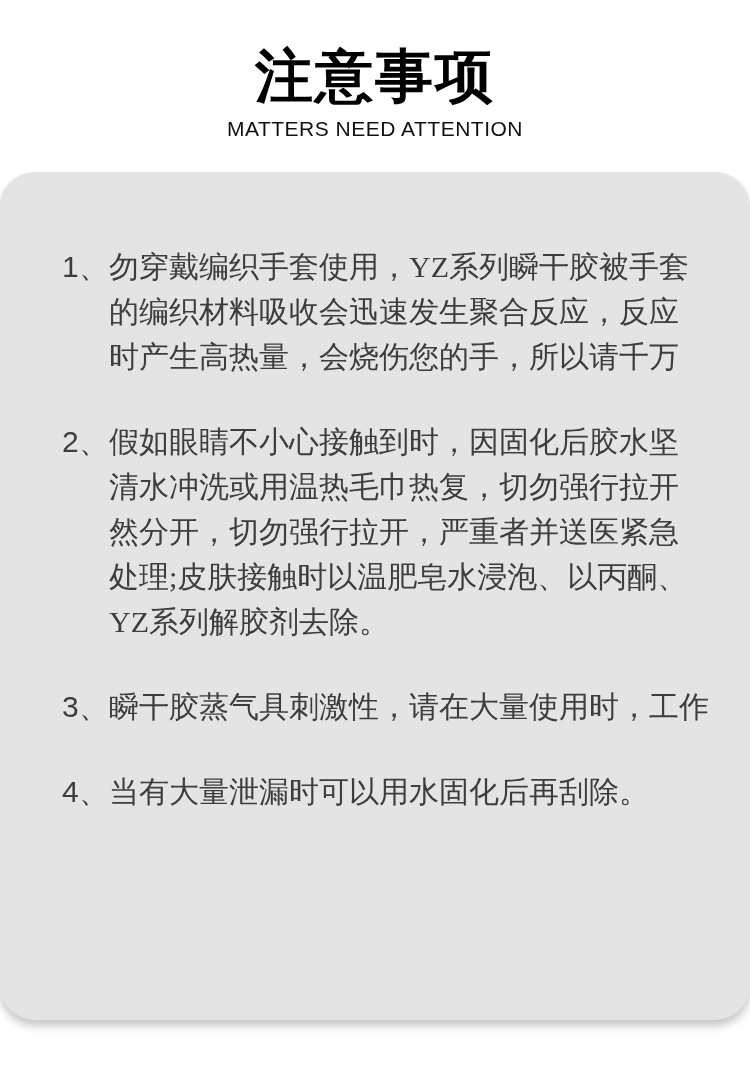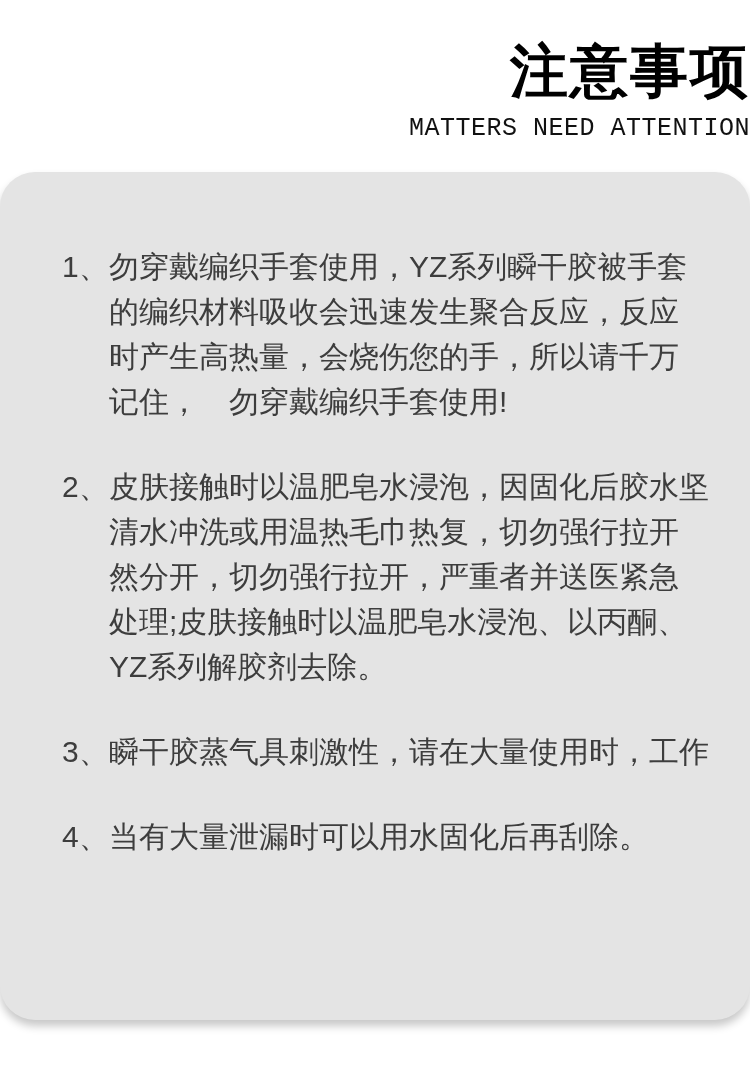--- a/index.html
+++ b/index.html
@@ -9,34 +9,33 @@
     --body-text:#3d3d3d;
   }
   *{margin:0;padding:0;box-sizing:border-box;}
   html,body{
     width:750px;height:1069px;
     background:var(--page-bg);
     overflow:hidden;
     font-family:"Liberation Sans", sans-serif;
   }
   .header{
-    text-align:right;
-    font-family:Liberation Mono, monospace;
+    text-align:center;
   }
   .title{
     margin-top:44px;
     font-size:58px;
     line-height:64px;
     font-weight:900;
     letter-spacing:2px;
     color:var(--title-color);
   }
   .subtitle{
     margin-top:7px;
-    font-size:25px;
+    font-size:21px;
     line-height:28px;
     font-weight:400;
     letter-spacing:0.5px;
     color:#111111;
   }
   .panel{
     margin-top:29px;
     width:750px;
     height:848px;
     background:var(--panel-bg);
@@ -51,47 +50,46 @@
     line-height:45px;
     color:var(--body-text);
     margin-bottom:40px;
   }
   .item-num{
     width:47px;
     flex-shrink:0;
     white-space:nowrap;
   }
   .item-lines{flex:1;}
-  .line{white-space:nowrap;}
+  .line{white-space:nowrap;font-family:Liberation Serif, serif;}
 </style>
 </head>
 <body>
 
 <div class="page">
   <div class="header">
     <div class="title">注意事项</div>
     <div class="subtitle">MATTERS NEED ATTENTION</div>
   </div>
 
   <div class="panel">
     <div>
   <div class="item">
     <div class="item-num">1、</div>
     <div class="item-lines">
             <div class="line">勿穿戴编织手套使用，YZ系列瞬干胶被手套</div>
             <div class="line">的编织材料吸收会迅速发生聚合反应，反应</div>
             <div class="line">时产生高热量，会烧伤您的手，所以请千万</div>
-            <div class="line">记住，　勿穿戴编织手套使用!</div>
           </div>
   </div>
 
   <div class="item">
     <div class="item-num">2、</div>
     <div class="item-lines">
-            <div class="line">皮肤接触时以温肥皂水浸泡，因固化后胶水坚</div>
+            <div class="line">假如眼睛不小心接触到时，因固化后胶水坚</div>
             <div class="line">清水冲洗或用温热毛巾热复，切勿强行拉开</div>
             <div class="line">然分开，切勿强行拉开，严重者并送医紧急</div>
             <div class="line">处理;皮肤接触时以温肥皂水浸泡、以丙酮、</div>
             <div class="line">YZ系列解胶剂去除。</div>
           </div>
   </div>
 
   <div class="item">
     <div class="item-num">3、</div>
     <div class="item-lines">

